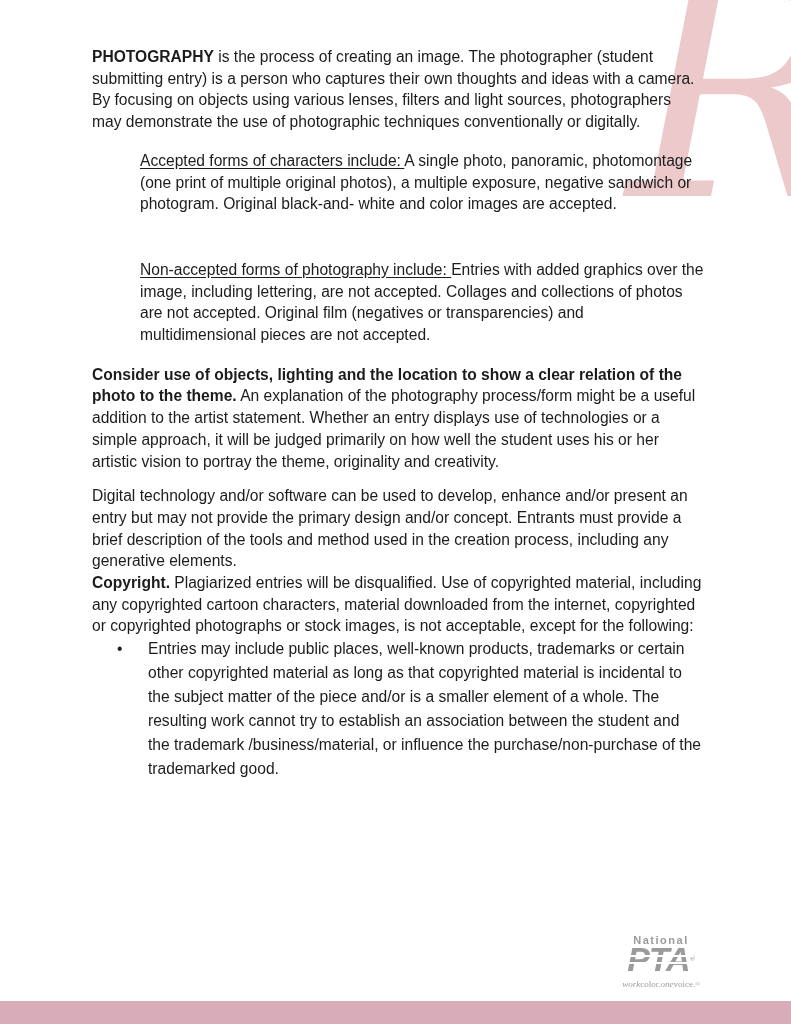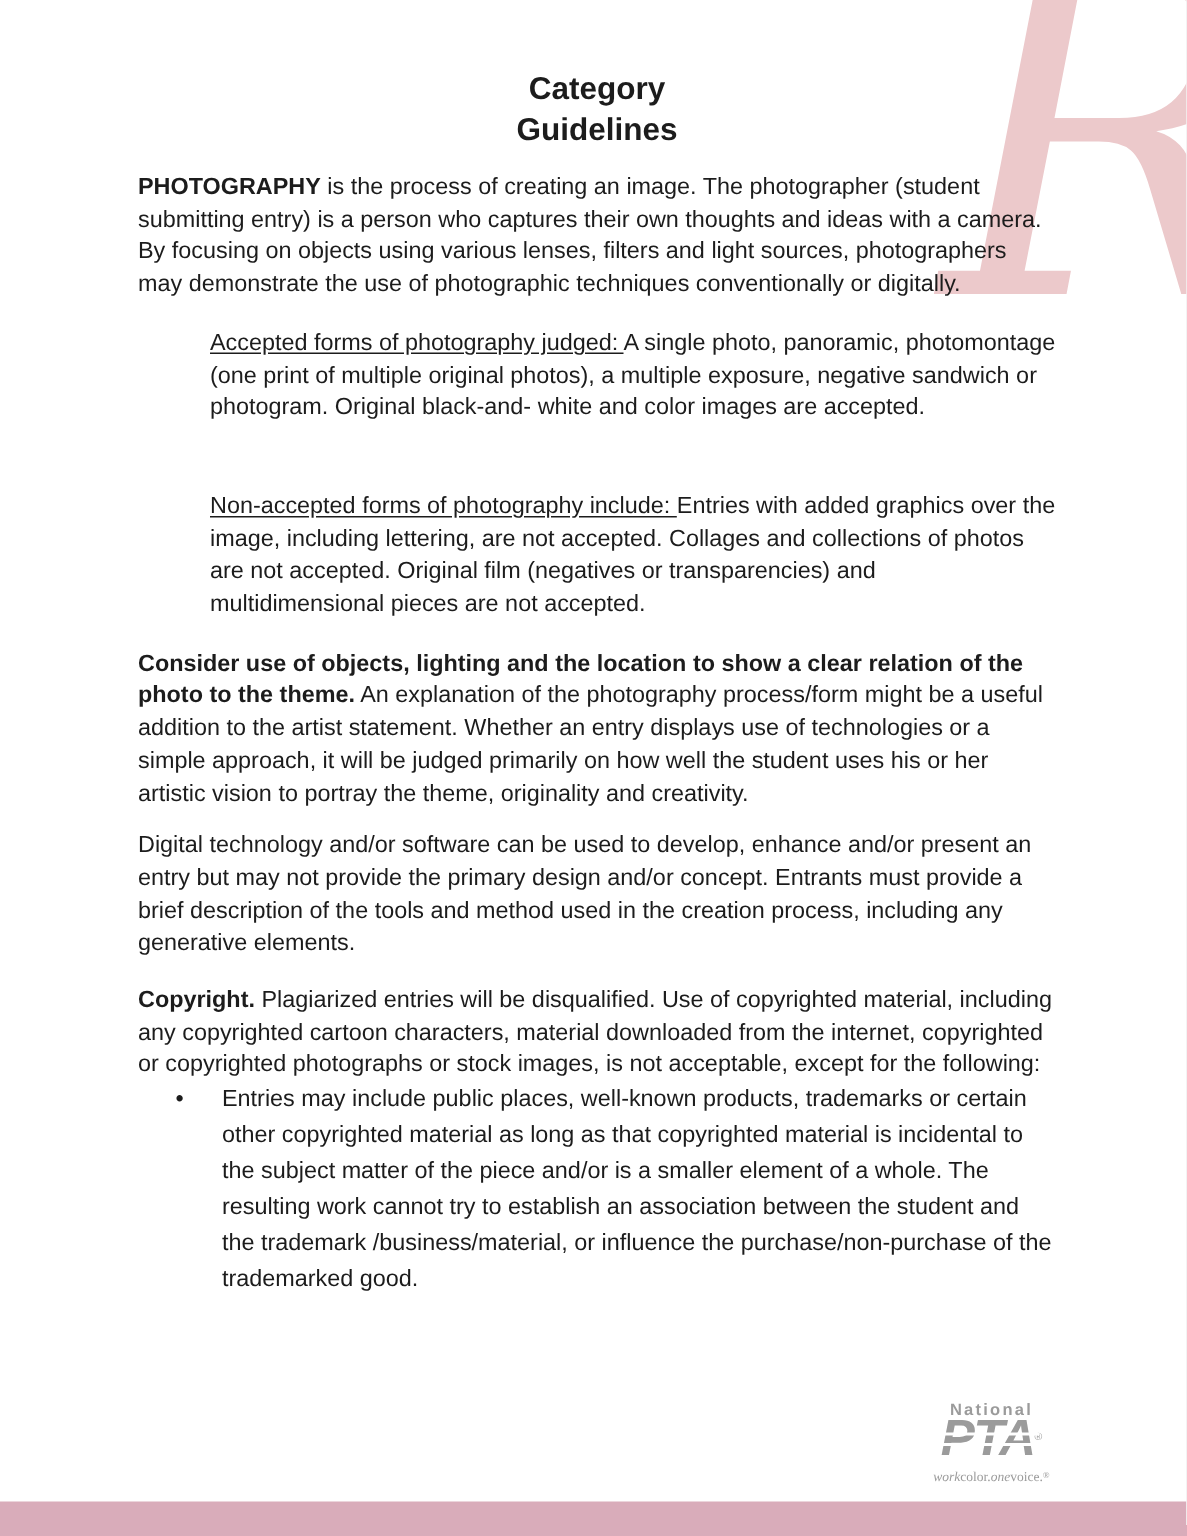--- a/index.html
+++ b/index.html
@@ -44,21 +44,21 @@
     margin-bottom:14px;
   }
   .para{
     font-size:15.6px;
     line-height:21.7px;
   }
   .p-intro{margin-bottom:17px;}
   .p-accepted{margin-left:48px;margin-bottom:16px;}
   .p-nonaccepted{margin-left:48px;margin-bottom:18px;margin-top:44px;}
   .p-consider{margin-bottom:13px;}
-  .p-digital{margin-bottom:16px;}
+  .p-digital{}
   .p-copyright{margin-bottom:0;}
   .lead-bold{font-weight:bold;}
   .underlined{text-decoration:underline;text-underline-offset:2px;}
   .bullet-row{
     display:flex;
     padding-left:25px;
     font-size:15.6px;
     line-height:24px;
     margin-bottom:9px;
   }
@@ -123,28 +123,24 @@
 </style>
 </head>
 <body>
 
 <div class="page">
 
   <div class="watermark">R</div>
 
   <div class="content">
 
-    <div class="title">
-      <div>Category</div>
-      <div>Guidelines</div>
-    </div>
 
     <p class="para p-intro"><span class="lead-bold">PHOTOGRAPHY</span><span> is the process of creating an image. The photographer (student submitting entry) is a person who captures their own thoughts and ideas with a camera. By focusing on objects using various lenses, filters and light sources, photographers may demonstrate the use of photographic techniques conventionally or digitally.</span></p>
 
-    <p class="para p-accepted"><span class="underlined">Accepted forms of photography judged: </span><span>A single photo, panoramic, photomontage (one print of multiple original photos), a multiple exposure, negative sandwich or photogram. Original black-and- white and color images are accepted.</span></p>
+    <p class="para p-accepted"><span class="underlined">Accepted forms of characters include: </span><span>A single photo, panoramic, photomontage (one print of multiple original photos), a multiple exposure, negative sandwich or photogram. Original black-and- white and color images are accepted.</span></p>
 
     <p class="para p-nonaccepted"><span class="underlined">Non-accepted forms of photography include: </span><span>Entries with added graphics over the image, including lettering, are not accepted. Collages and collections of photos are not accepted. Original film (negatives or transparencies) and multidimensional pieces are not accepted.</span></p>
 
     <p class="para p-consider"><span class="lead-bold">Consider use of objects, lighting and the location to show a clear relation of the photo to the theme.</span><span> An explanation of the photography process/form might be a useful addition to the artist statement. Whether an entry displays use of technologies or a simple approach, it will be judged primarily on how well the student uses his or her artistic vision to portray the theme, originality and creativity.</span></p>
 
     <p class="para p-digital"><span>Digital technology and/or software can be used to develop, enhance and/or present an entry but may not provide the primary design and/or concept. Entrants must provide a brief description of the tools and method used in the creation process, including any generative elements.</span></p>
 
     <p class="para p-copyright"><span class="lead-bold">Copyright.</span><span> Plagiarized entries will be disqualified. Use of copyrighted material, including any copyrighted cartoon characters, material downloaded from the internet, copyrighted or copyrighted photographs or stock images, is not acceptable, except for the following:</span></p>
 
     <div class="bullet-row">

